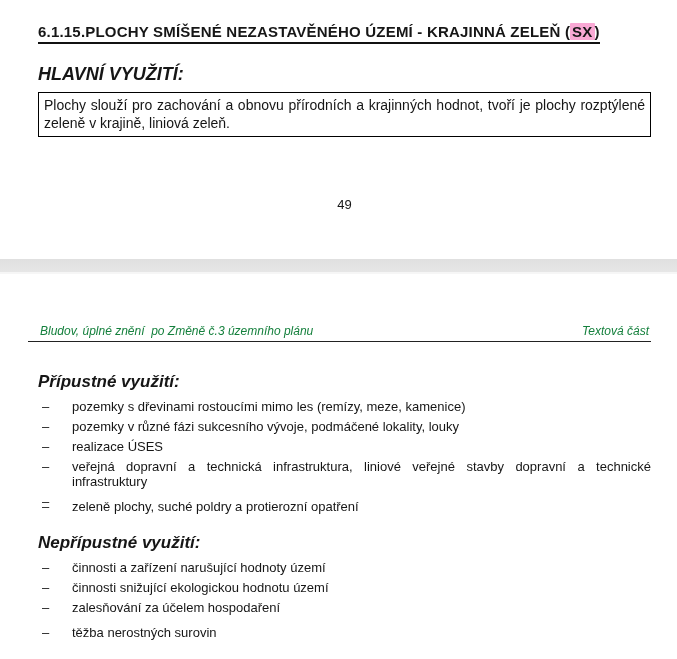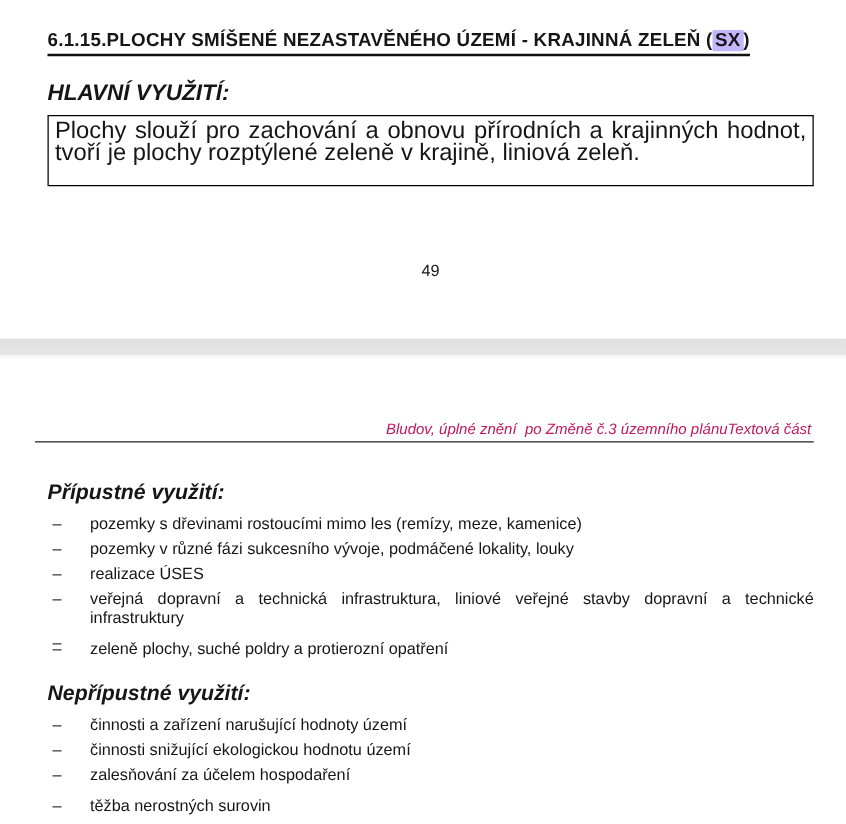--- a/index.html
+++ b/index.html
@@ -29,22 +29,22 @@
   }
 
   
   .main-use-heading {
     margin-top: 19px;
     font-size: 18px; font-weight: bold; font-style: italic;
   }
   .main-use-box {
     margin-top: 7px;
     border: 1px solid #000;
-    padding: 3px 5px 16px 5px;
-    font-size: 19px; line-height: 18px;
+    padding: 3px 5px 4px 5px;
+    font-size: 14px; line-height: 18px;
     text-align: justify; text-align-last: left;
   }
 
   
   .page-number {
     margin-top: 60px;
     text-align: center;
     font-size: 13px;
   }
 
@@ -54,22 +54,22 @@
     width: 677px; height: 13px;
     background: linear-gradient(#e0e0e0, #e6e6e6);
     border-bottom: 2px solid #f6f6f6;
   }
 
   
   .running-header {
     margin: 50px 0 0 -10px;   
     border-bottom: 1.5px solid #222;
     padding: 0 2px 3px 12px;
-    display: flex; justify-content: flex-end; align-items: baseline;
-    font-size: 12px; font-style: italic; color: #be185d;
+    display: flex; justify-content: space-between; align-items: baseline;
+    font-size: 12px; font-style: italic; color: #15803d;
   }
   .running-header .left { white-space: pre-wrap; }
 
   
   .section { margin-top: 30px; }
   .section + .section { margin-top: 19px; }
   .section-heading {
     font-size: 17px; font-weight: bold; font-style: italic;
     margin-bottom: 7px;
   }
@@ -83,21 +83,21 @@
   .item .dash {
     position: absolute; left: 4px; top: 0;
   }
   .item.gap-top { margin-top: 10px; }
 </style>
 </head>
 <body>
 
 <div class="doc">
 
-  <h1 class="title-wrap"><span class="doc-title"><span class="title-num">6.1.15.</span><span>PLOCHY SMÍŠENÉ NEZASTAVĚNÉHO ÚZEMÍ - KRAJINNÁ ZELEŇ (</span><span class="code-hl" style="background: #c4b5fd;">SX</span><span>)</span></span></h1>
+  <h1 class="title-wrap"><span class="doc-title"><span class="title-num">6.1.15.</span><span>PLOCHY SMÍŠENÉ NEZASTAVĚNÉHO ÚZEMÍ - KRAJINNÁ ZELEŇ (</span><span class="code-hl" style="background: #f9a8d4;">SX</span><span>)</span></span></h1>
 
   <div class="main-use-heading">HLAVNÍ VYUŽITÍ:</div>
 
   <div class="main-use-box">Plochy slouží pro zachování a obnovu přírodních a krajinných hodnot, tvoří je plochy rozptýlené zeleně v krajině, liniová zeleň.</div>
 
   <div class="page-number">49</div>
 
   <div class="page-break-bar"></div>
 
   <div class="running-header">

